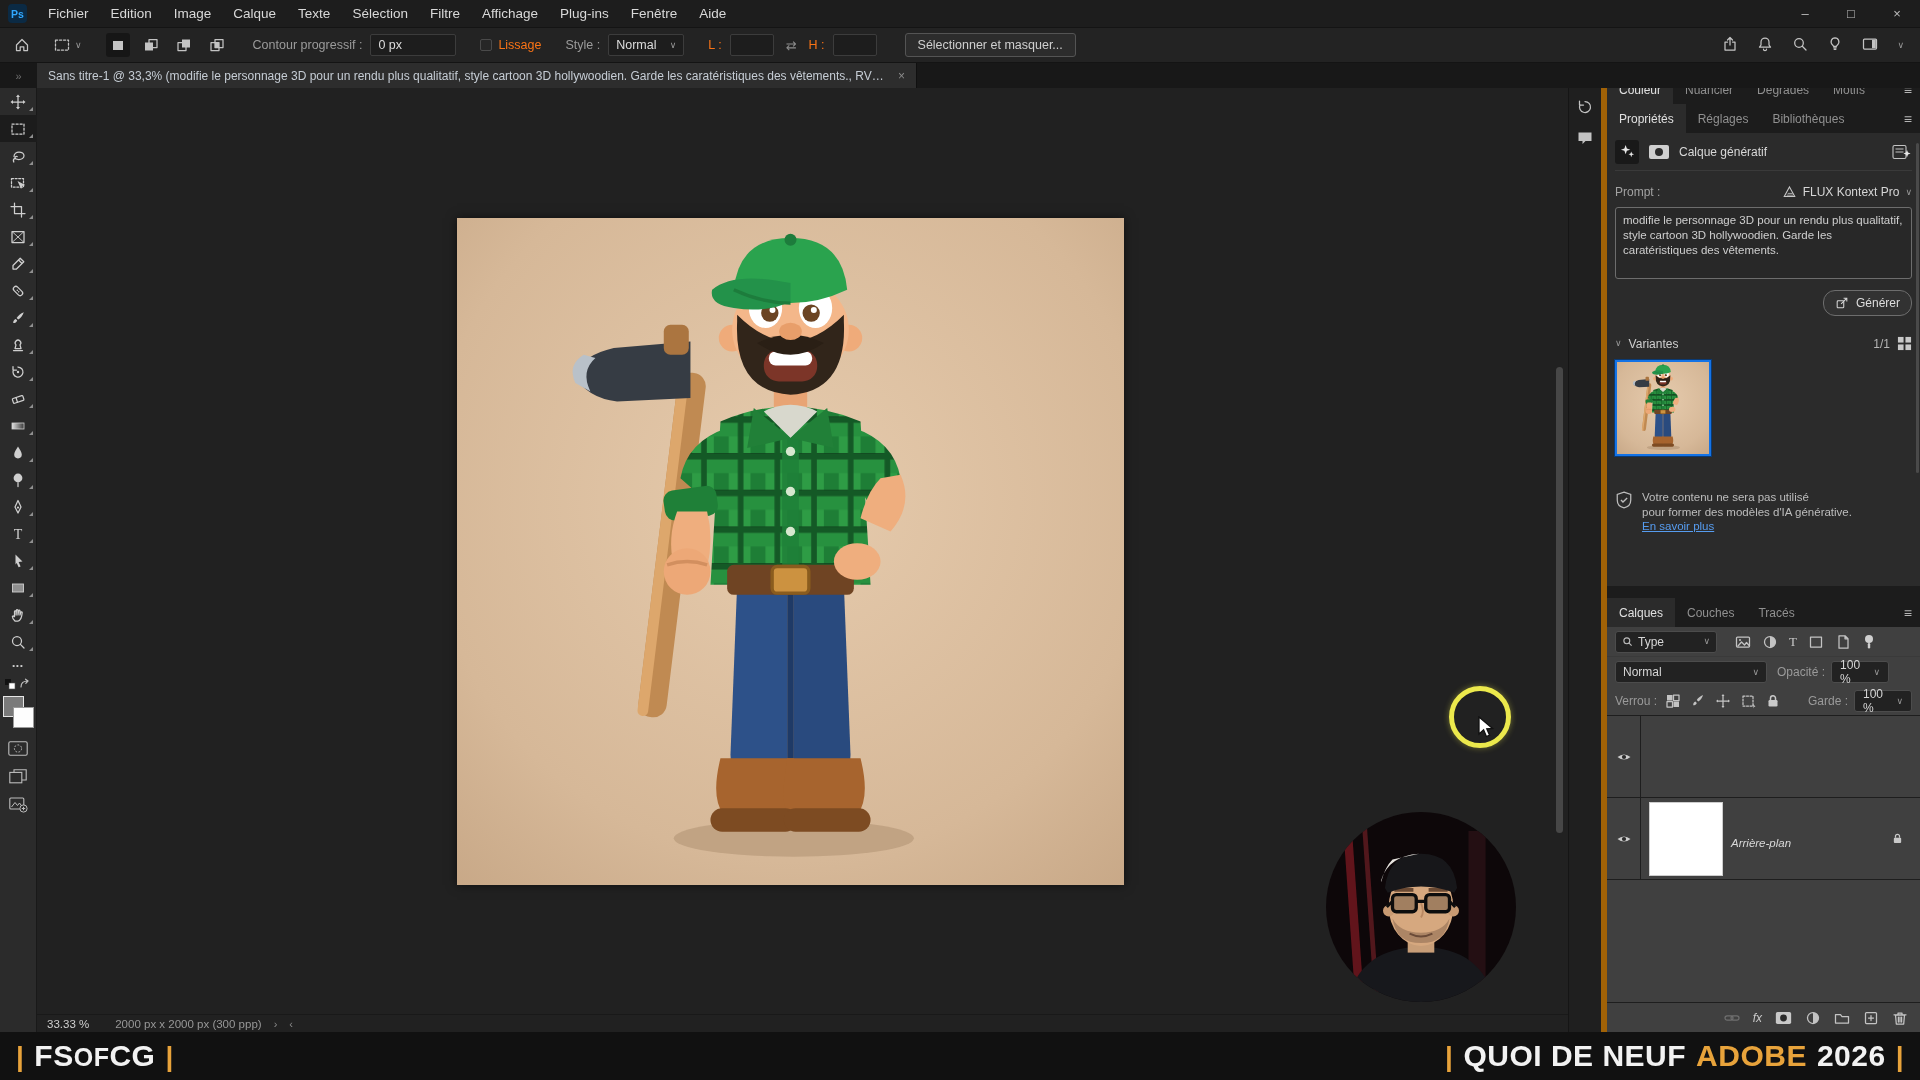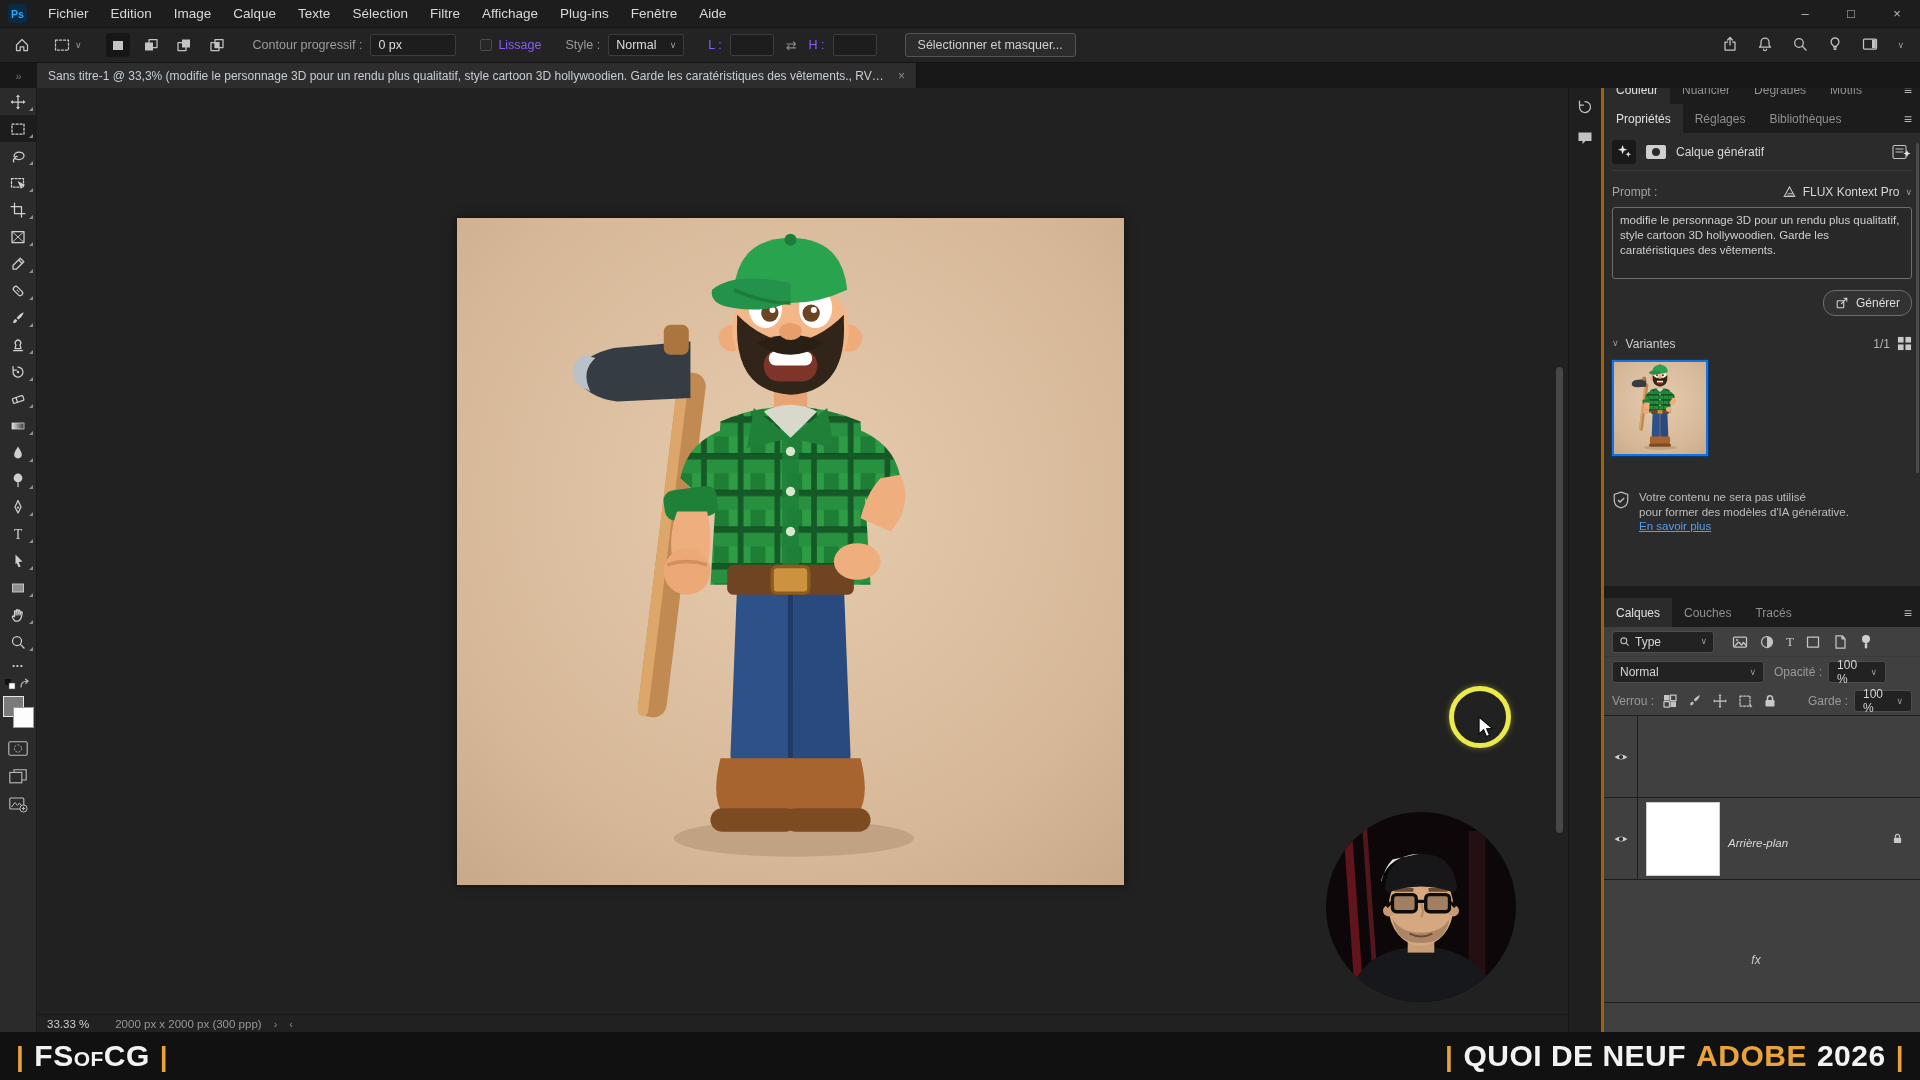--- a/index.html
+++ b/index.html
@@ -20,21 +20,21 @@
   .ob-icon { display:flex; align-items:center; justify-content:center; }
   .home { margin-left:14px; }
   .tool-preview { margin-left:24px; display:flex; align-items:center; gap:5px; }
   .ops { margin-left:24px; display:flex; gap:9px; align-items:center; }
   .op-slot { width:24px; height:24px; display:flex; align-items:center; justify-content:center; border-radius:3px; }
   .op-slot.pressed { background:#161616; }
   .ob-label { margin-left:24px; white-space:nowrap; }
   .field { margin-left:8px; width:86px; height:22px; background:#1d1d1d; border:1px solid #3c3c3c; border-radius:2px; display:flex; align-items:center; padding:0 7px; color:#dcdcdc; }
   .field.small { width:44px; }
   .checkbox { margin-left:24px; width:12px; height:12px; border:1px solid #4a4a4a; border-radius:2px; background:#262626; }
-  .dim { color:#8b5cf6; }
+  .dim { color:#f97316; }
   .lab6 { margin-left:6px; }
   .select { margin-left:8px; height:22px; background:#1d1d1d; border:1px solid #3c3c3c; border-radius:2px; display:flex; align-items:center; justify-content:space-between; padding:0 7px; color:#dcdcdc; width:76px; }
   .chev { font-size:9px; color:#9a9a9a; line-height:1; }
   .swap-ic { margin-left:12px; color:#8b8b8b; font-size:13px; }
   .ob-btn { margin-left:28px; height:24px; background:#2c2c2c; color:#cfcfcf; border:1px solid #545454; border-radius:3px; font-size:12.5px; padding:0 12px; font-family:inherit; }
   .ob-right { margin-left:auto; display:flex; align-items:center; gap:19px; padding-right:16px; }
 
   
   .tabbar { position:absolute; top:63px; left:0; right:0; height:25px; background:#181818; display:flex; z-index:25; }
   .toolbar-head { width:37px; display:flex; align-items:center; justify-content:center; color:#6f6f6f; font-size:11px; }
@@ -71,21 +71,21 @@
   .zoom-field { margin-left:10px; color:#d0d0d0; }
   .doc-info { margin-left:26px; }
   .sb-arrow { margin-left:12px; font-size:11px; color:#8a8a8a; }
 
   
   .strip { position:absolute; left:1568px; top:63px; width:33px; bottom:48px; background:#1f1f1f; border-left:1px solid #151515; display:flex; flex-direction:column; align-items:center; z-index:20; }
   .strip-collapse { height:25px; display:flex; align-items:center; color:#9a9a9a; font-size:11px; }
   .strip-ic { margin-top:11px; }
 
   
-  .right { position:absolute; left:1601px; top:63px; right:0; bottom:48px; background:#1c1c1c; font-size:12px; display:flex; flex-direction:column; z-index:20; border-left:3px solid #a16207; }
+  .right { position:absolute; left:1601px; top:63px; right:0; bottom:48px; background:#1c1c1c; font-size:12px; display:flex; flex-direction:column; z-index:20; border-left:6px solid #a16207; }
   .rspacer { height:12px; background:#181818; }
   .ptab-row { height:29px; background:#1c1c1c; display:flex; align-items:stretch; }
   .ptab { display:flex; align-items:center; padding:0 12px; color:#909090; }
   .ptab.on { background:#2b2b2b; color:#e0e0e0; }
   .ptab-fill { flex:1; display:flex; align-items:center; justify-content:flex-end; padding-right:8px; color:#a8a8a8; font-size:13px; }
   .props-body { height:453px; background:#2b2b2b; padding:0 8px; }
   .gen-head { height:38px; display:flex; align-items:center; gap:9px; border-bottom:1px solid #3a3a3a; }
   .spark-box { width:24px; height:24px; background:#191919; border-radius:3px; display:flex; align-items:center; justify-content:center; }
   .gen-title { color:#d8d8d8; flex:1; }
   .prompt-row { margin-top:14px; display:flex; align-items:center; }
@@ -120,28 +120,28 @@
   .lrow.sel .row-right { background:#404040; }
   .lthumb { position:relative; width:72px; height:72px; flex:none; }
   .lthumb svg { display:block; width:100%; height:100%; }
   .lthumb.framed { outline:2px solid #e9e9e9; }
   .lthumb.mask { background:#fff; outline:1px solid #cdcdcd; }
   .badge { position:absolute; right:-2px; bottom:-2px; width:17px; height:17px; background:#191919; display:flex; align-items:center; justify-content:center; }
   .lname { font-size:11.5px; color:#d8d8d8; white-space:nowrap; }
   .lname.it { font-style:italic;margin-top:8px; }
   .link-ic { color:#bdbdbd; }
   .row-lock { margin-left:auto; margin-right:16px; }
-  .lfooter { margin-top:auto; height:30px; border-top:1px solid #1e1e1e; display:flex; align-items:center; justify-content:flex-end; gap:13px; padding-right:12px;flex-direction:column; }
+  .lfooter { margin-top:auto; height:30px; border-top:1px solid #1e1e1e; display:flex; align-items:center; justify-content:flex-end; gap:13px; padding-right:12px; }
   .rp-scroll { position:absolute; right:1px; top:80px; width:3px; height:330px; background:#4a4a4a; border-radius:2px; }
 
   
   .banner { position:absolute; left:0; right:0; bottom:0; height:48px; background:#111111; display:flex; align-items:center; justify-content:space-between; padding:0 16px; z-index:40; }
   .brand, .btitle { display:flex; align-items:baseline; gap:10px; font-weight:bold; color:#f2f2f2; font-size:30px; letter-spacing:.5px; }
   .pipe { color:#e8a33b; font-size:28px; }
-  .smallcaps { font-size:21px; text-transform:uppercase; }
+  .smallcaps { font-size:25px; text-transform:uppercase; }
   .accent { color:#e8a33b; }
 
   .ic { width:16px; height:16px; }
   .ic .s { fill:none; stroke:#c3c3c3; stroke-width:1.25; stroke-linecap:round; stroke-linejoin:round; }
   .ic .f { fill:#c3c3c3; stroke:none; }
   .ic.dim14 { opacity:.45; }
   .burger { color:#b5b5b5; font-size:14px; }
 </style>
 </head>
 <body>

